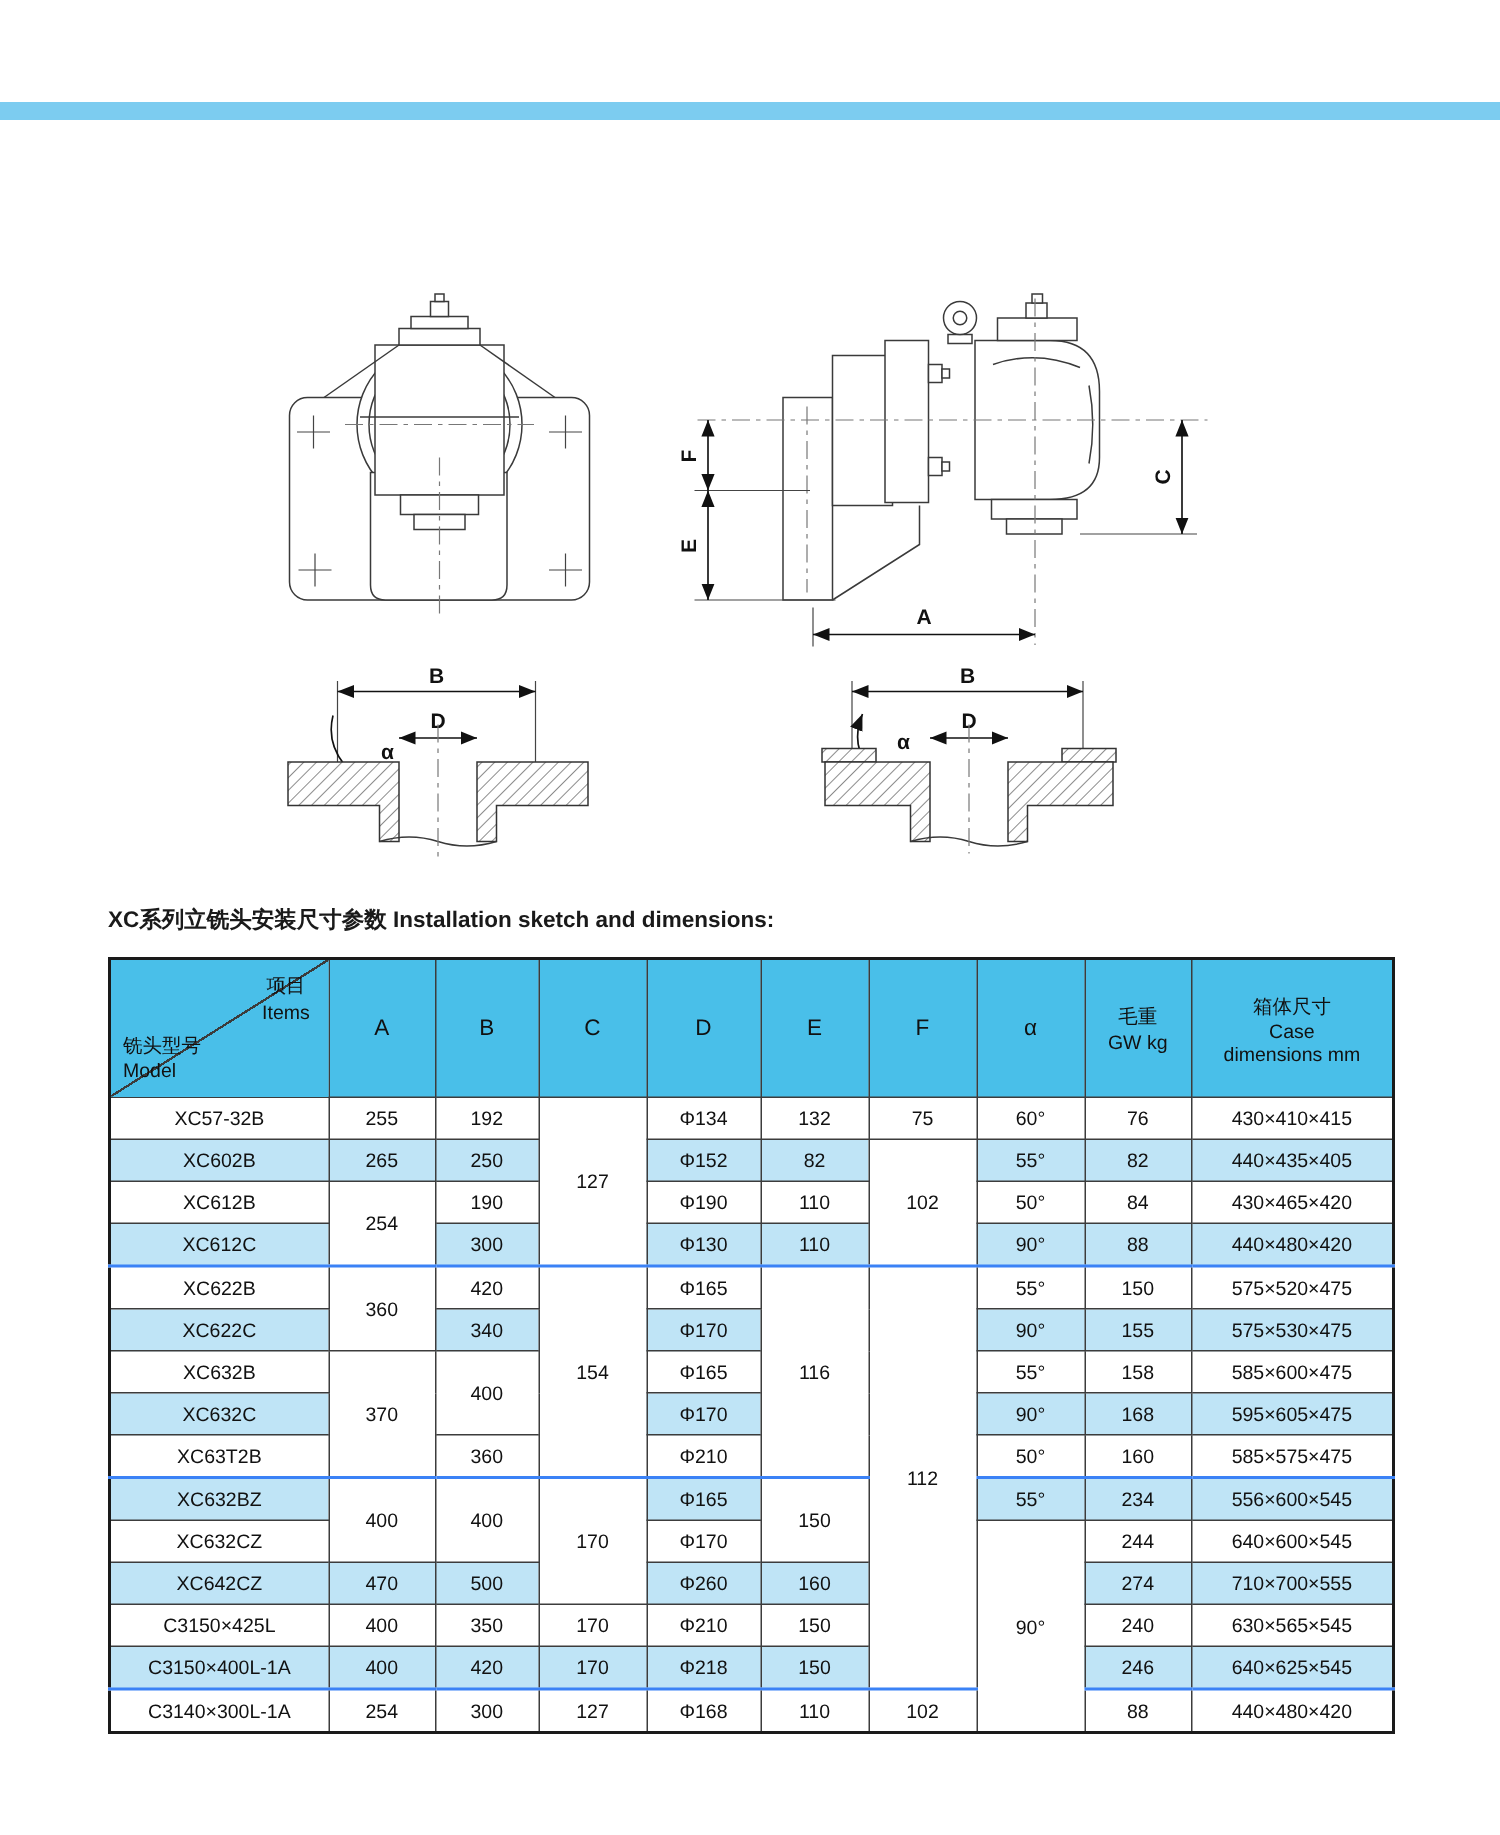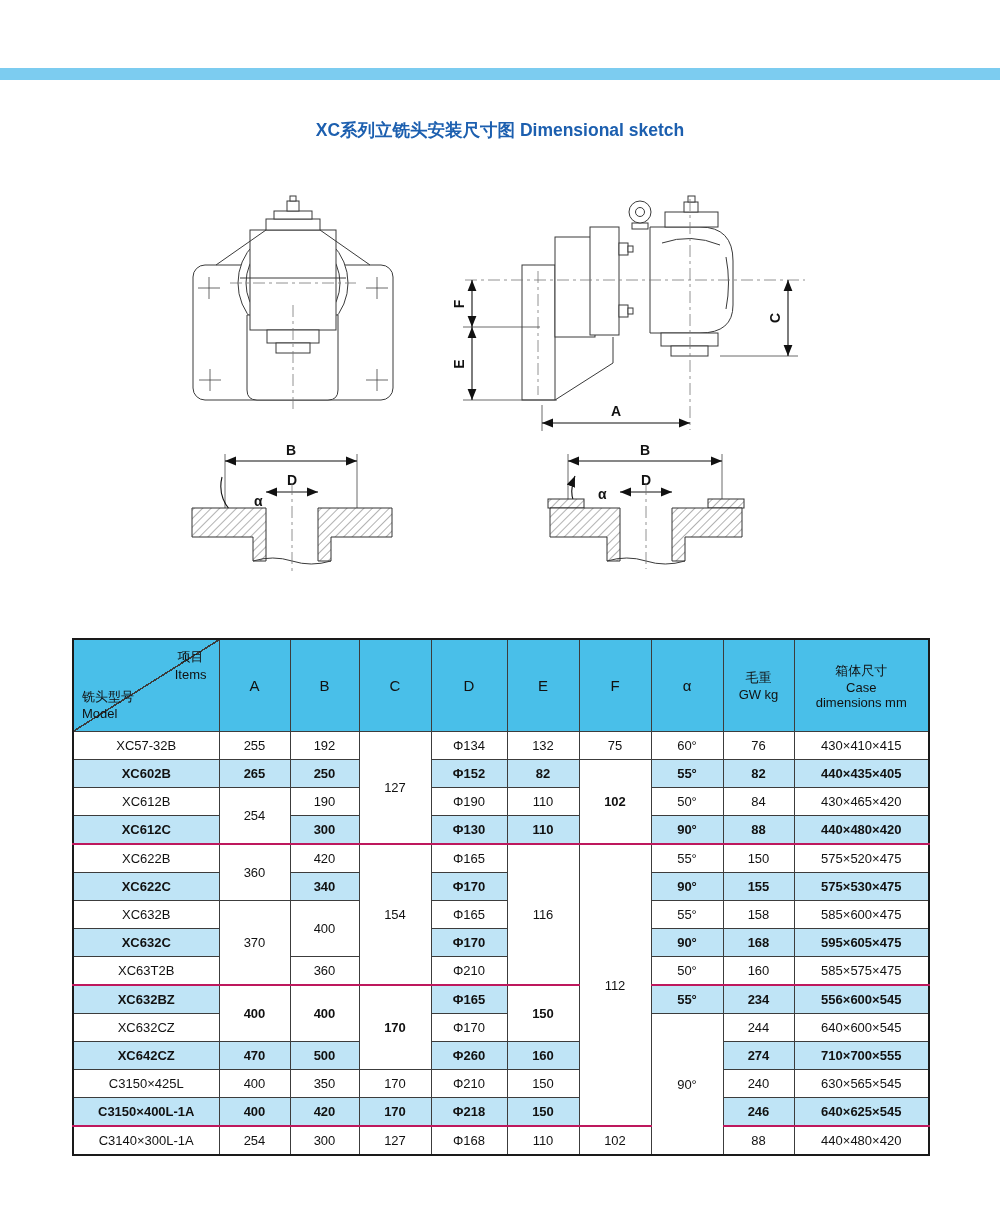--- a/index.html
+++ b/index.html
@@ -12,23 +12,23 @@
   .section-title{position:absolute;left:72px;top:604px;margin:0;font-size:15px;font-weight:bold;color:#1a1a1a;}
 
   
   table.dim-table{position:absolute;left:72px;top:638px;width:856px;border-collapse:collapse;
                   table-layout:fixed;border:2px solid #1a1a1a;font-size:13px;padding-left:36px;}
   .dim-table th,.dim-table td{border:1px solid #3c3c3c;text-align:center;vertical-align:middle;
                   padding:0 2px;background:#fff;}
   .dim-table thead th{background:var(--table-header-bg,#49BFE9);height:91px;font-weight:normal;font-size:13px;}
   .dim-table thead th.single{font-size:15px;}
   .dim-table tbody td{height:27px;}
-  .dim-table tr.stripe td{background:var(--row-stripe-bg,#BFE4F6);font-weight:bold;}
+  .dim-table tr.stripe td{background:var(--row-stripe-bg,#BFE4F6);}
   .dim-table tr td.merged{background:#fff;}
-  .dim-table tr.group-start td{border-top:2px solid #be185d;margin-top:35px;}
+  .dim-table tr.group-start td{border-top:2px solid #3b82f6;margin-top:35px;}
   .model-th{position:relative;padding:0;}
   .diag{position:absolute;inset:0;background:linear-gradient(to bottom right,
         transparent 49.4%,#3c3c3c 49.4%,#3c3c3c 50.4%,transparent 50.4%);}
   .items-label{position:absolute;top:8px;right:12px;line-height:1.35;text-align:center;}
   .model-label{position:absolute;bottom:8px;left:8px;line-height:1.35;text-align:left;}
 
   
   .ln{fill:none;stroke:#3a3a3a;stroke-width:1;}
   .lnw{fill:#fff;stroke:#3a3a3a;stroke-width:1;}
   .cl{fill:none;stroke:#777;stroke-width:0.8;stroke-dasharray:12 4 3 4;}
@@ -37,21 +37,20 @@
   .hatched{fill:url(#hatch);stroke:#333;stroke-width:1;}
   text.dlabel{font:600 14px "Liberation Sans",sans-serif;fill:#111;}
 </style>
 </head>
 <body>
 
 <div class="page">
 
   <div class="top-bar"></div>
 
-  <h1 class="doc-title">XC系列立铣头安装尺寸图 Dimensional sketch</h1>
 
   <div class="drawings">
     <svg width="860" height="435" viewBox="0 0 860 435">
       <defs>
         <marker id="ah" viewBox="0 0 10 10" refX="10" refY="5" markerWidth="10" markerHeight="10" orient="auto-start-reverse">
           <path d="M0,1 L10,5 L0,9 z" fill="#111"></path>
         </marker>
         <pattern id="hatch" width="6" height="6" patternUnits="userSpaceOnUse" patternTransform="rotate(45)">
           <rect width="6" height="6" fill="#fff"></rect>
           <line x1="0" y1="0" x2="0" y2="6" stroke="#666" stroke-width="1"></line>
@@ -142,20 +141,21 @@
         <rect class="hatched" x="478" y="334" width="36" height="9"></rect>
         <rect class="hatched" x="638" y="334" width="36" height="9"></rect>
         <path class="hatched" d="M480,343 H550 V396 H537 V372 H480 Z"></path>
         <path class="hatched" d="M602,343 H672 V372 H615 V396 H602 Z"></path>
         <path class="ln" d="M537,396 Q557,390 576,396 T615,396"></path>
         <line class="cl" x1="576" y1="318" x2="576" y2="404"></line>
       </g>
     </svg>
   </div>
 
+  <h2 class="section-title">XC系列立铣头安装尺寸参数 Installation sketch and dimensions:</h2>
 
   <table class="dim-table">
     <colgroup>
       <col style="width:146px">
         <col style="width:71px">
         <col style="width:69px">
         <col style="width:72px">
       <col style="width:76px">
         <col style="width:72px">
         <col style="width:72px">

